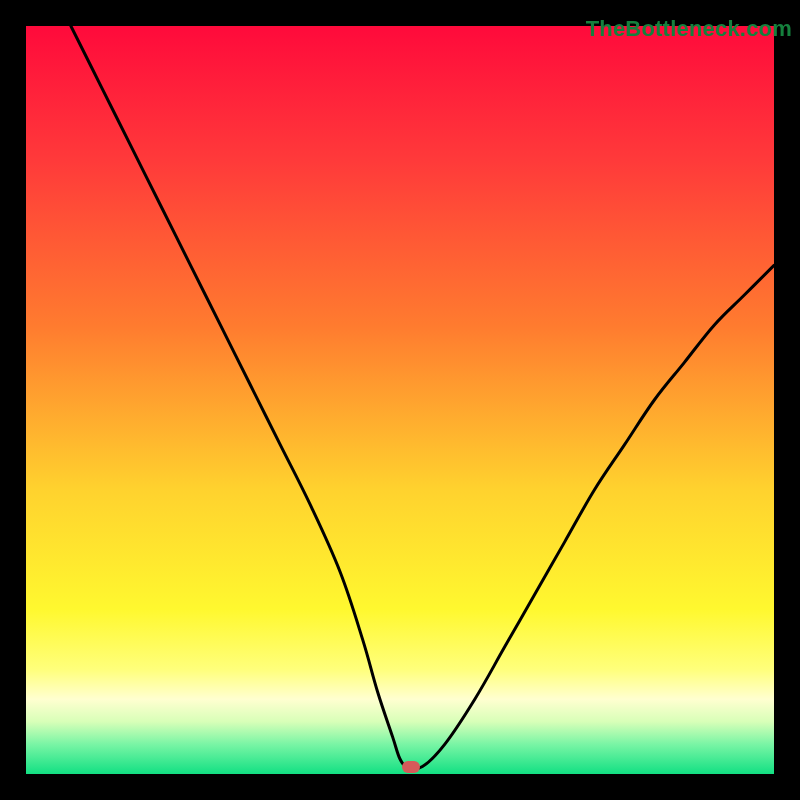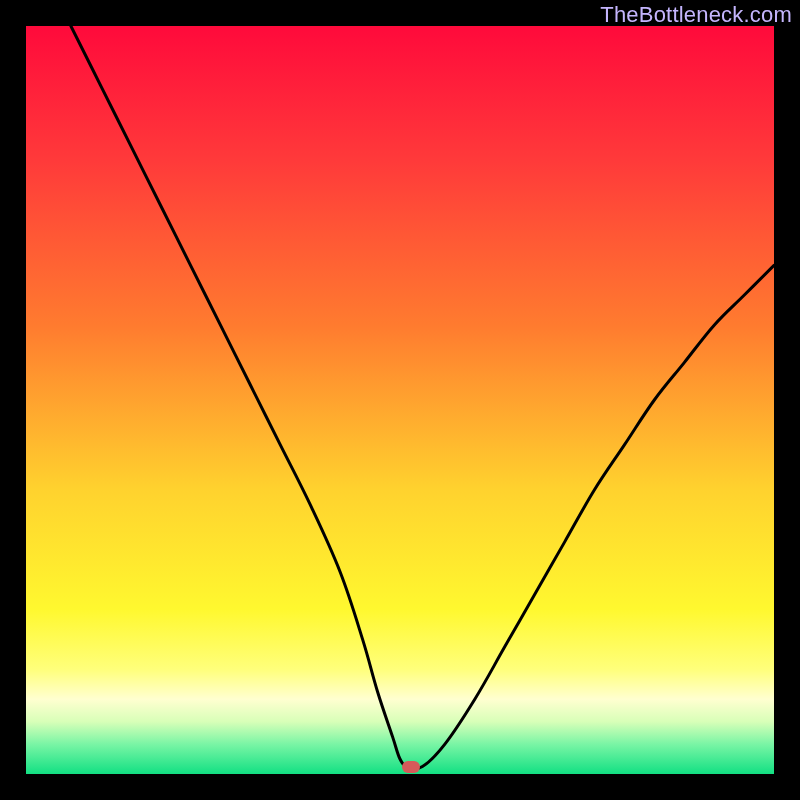--- a/index.html
+++ b/index.html
@@ -41,26 +41,26 @@
   }
   .marker {
     position: absolute;
     width: 18px;
     height: 12px;
     border-radius: 6px;
     transform: translate(-50%, -50%);
   }
   .watermark {
     position: absolute;
-    top: 2px;
+    top: 16px;
     right: 8px;
     font-size: 22px;
-    font-weight: 400;
+    font-weight: 700;
     letter-spacing: 0.2px;
-    color: #c4b5fd;
+    color: #15803d;
     user-select: none;
   }
 </style>
 </head>
 <body>
 
 <div class="frame">
 
   <div class="plot-area">
 

